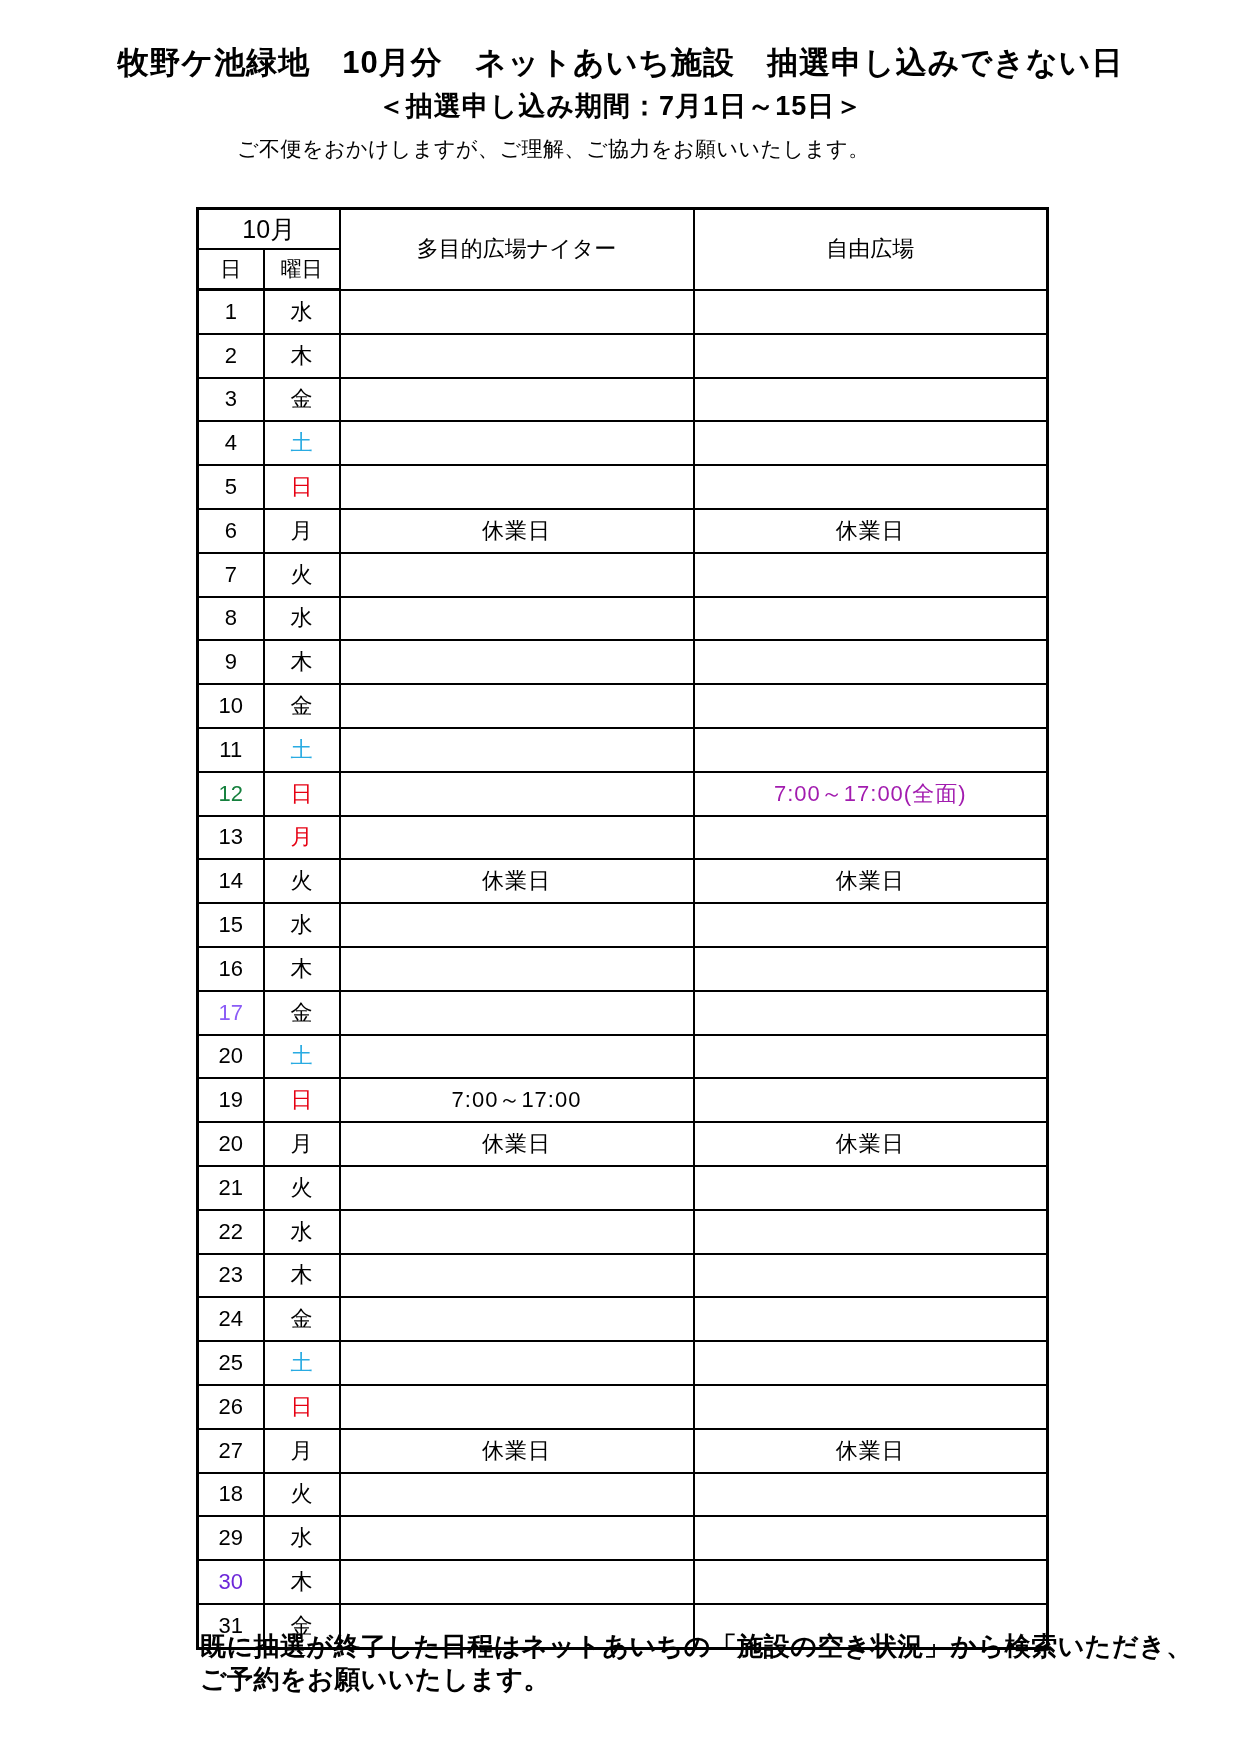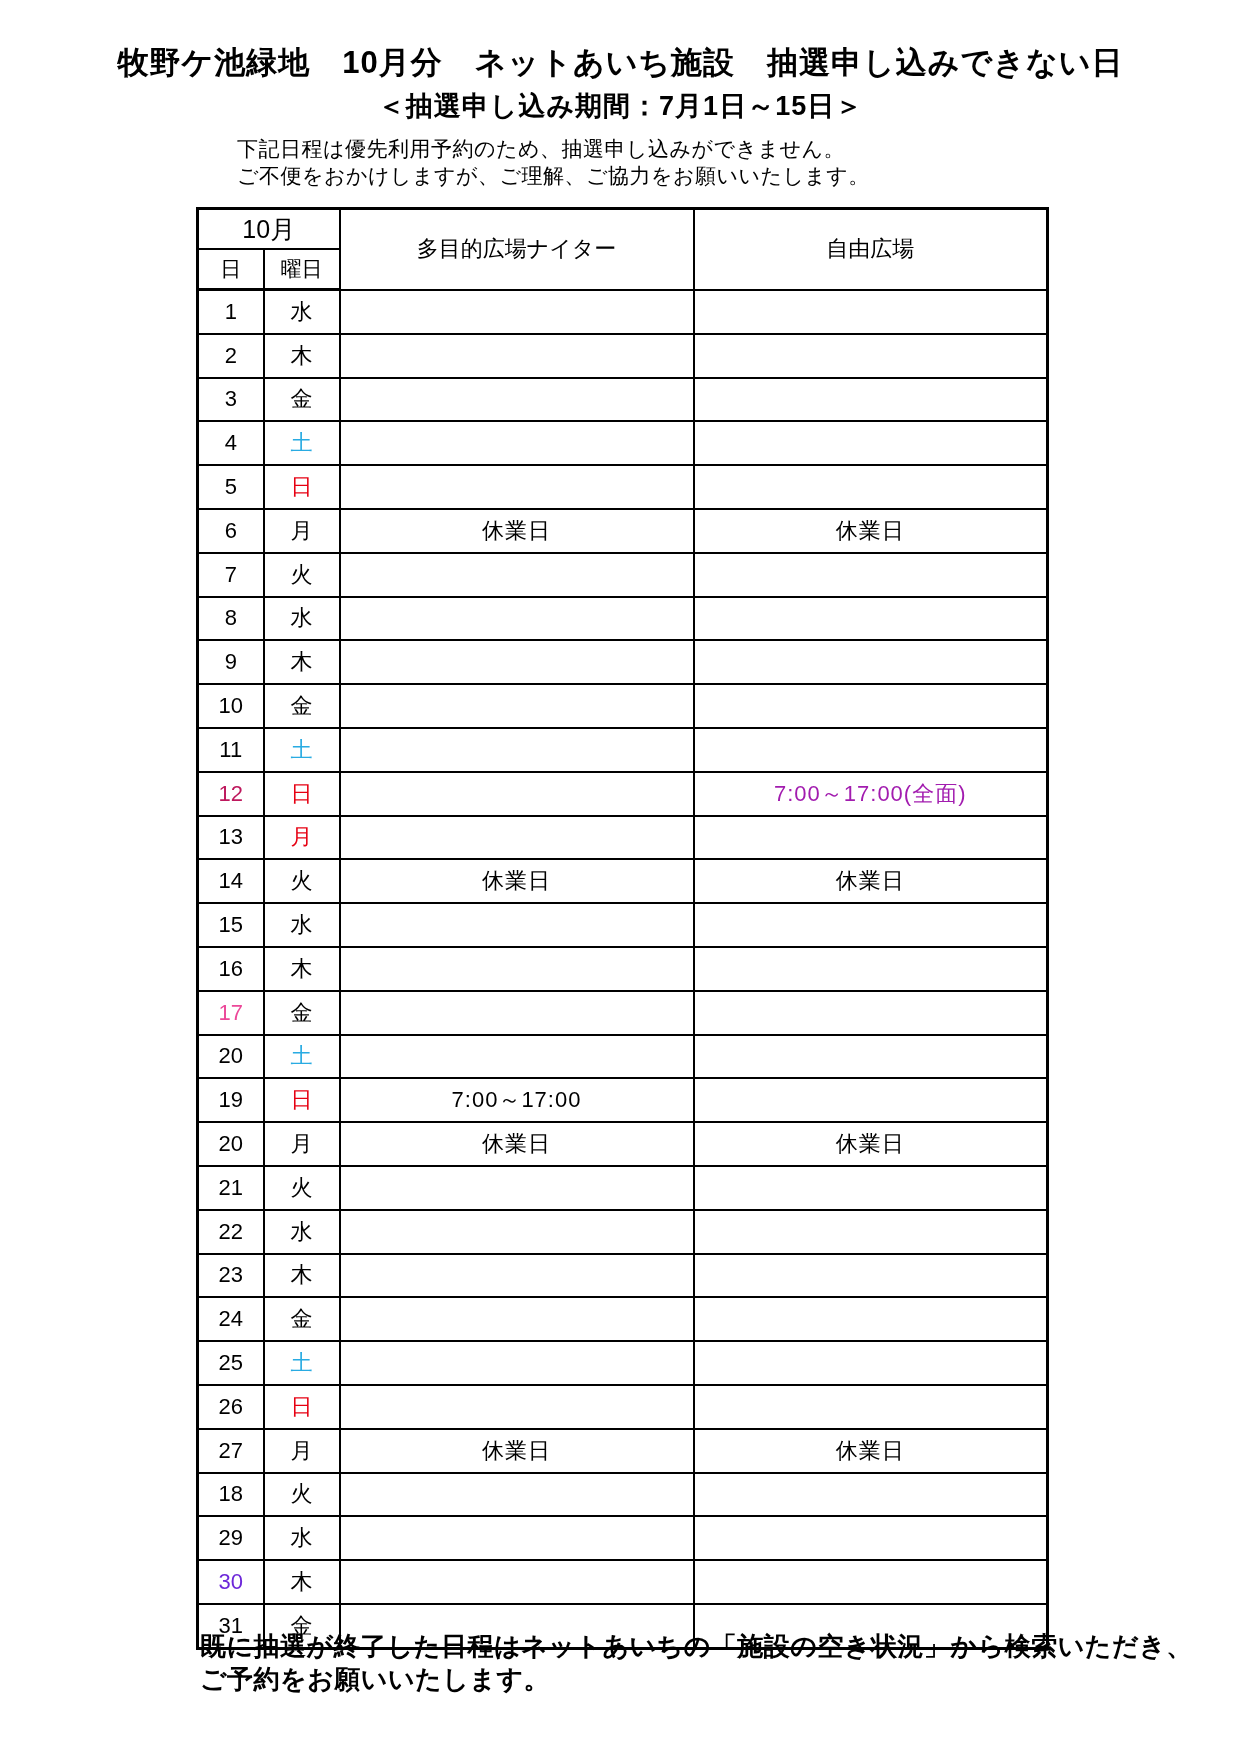--- a/index.html
+++ b/index.html
@@ -49,21 +49,20 @@
     font-size:26px;font-weight:700;line-height:33px;letter-spacing:0.5px;margin-top:36px;
   }
 </style>
 </head>
 <body>
 
 <div class="title">牧野ケ池緑地　10月分　ネットあいち施設　抽選申し込みできない日</div>
 <div class="subtitle">＜抽選申し込み期間：7月1日～15日＞</div>
 
 <div class="notes">
-  <div>下記日程は優先利用予約のため、抽選申し込みができません。</div>
   <div>ご不便をおかけしますが、ご理解、ご協力をお願いいたします。</div>
 </div>
 
 <table class="cal">
   <colgroup>
     <col style="width:66px">
     <col style="width:76px">
     <col style="width:354px">
     <col style="width:354px">
   </colgroup>
@@ -139,21 +138,21 @@
         <td class="c-f" style="color: rgb(0, 0, 0);"></td>
         <td class="c-f" style="color: rgb(0, 0, 0);"></td>
       </tr>
       <tr>
         <td class="c-day" style="color: rgb(0, 0, 0);">11</td>
         <td class="c-wd" style="color: rgb(41, 171, 226);">土</td>
         <td class="c-f" style="color: rgb(0, 0, 0);"></td>
         <td class="c-f" style="color: rgb(0, 0, 0);"></td>
       </tr>
       <tr>
-        <td class="c-day" style="color: #be185d;">12</td>
+        <td class="c-day" style="color: #15803d;">12</td>
         <td class="c-wd" style="color: rgb(230, 0, 18);">日</td>
         <td class="c-f" style="color: rgb(0, 0, 0);"></td>
         <td class="c-f" style="color: #a21caf;">7:00～17:00(全面)</td>
       </tr>
       <tr>
         <td class="c-day" style="color: rgb(0, 0, 0);">13</td>
         <td class="c-wd" style="color: rgb(230, 0, 18);">月</td>
         <td class="c-f" style="color: rgb(0, 0, 0);"></td>
         <td class="c-f" style="color: rgb(0, 0, 0);"></td>
       </tr>
@@ -169,21 +168,21 @@
         <td class="c-f" style="color: rgb(0, 0, 0);"></td>
         <td class="c-f" style="color: rgb(0, 0, 0);"></td>
       </tr>
       <tr>
         <td class="c-day" style="color: rgb(0, 0, 0); text-align: center;">16</td>
         <td class="c-wd" style="color: rgb(0, 0, 0);">木</td>
         <td class="c-f" style="color: rgb(0, 0, 0);"></td>
         <td class="c-f" style="color: rgb(0, 0, 0);"></td>
       </tr>
       <tr>
-        <td class="c-day" style="color: #ec4899;">17</td>
+        <td class="c-day" style="color: #8b5cf6;">17</td>
         <td class="c-wd" style="color: rgb(0, 0, 0);">金</td>
         <td class="c-f" style="color: rgb(0, 0, 0);"></td>
         <td class="c-f" style="color: rgb(0, 0, 0);"></td>
       </tr>
       <tr>
         <td class="c-day" style="color: rgb(0, 0, 0);">20</td>
         <td class="c-wd" style="color: rgb(41, 171, 226);">土</td>
         <td class="c-f" style="color: rgb(0, 0, 0);"></td>
         <td class="c-f" style="color: rgb(0, 0, 0);"></td>
       </tr>

